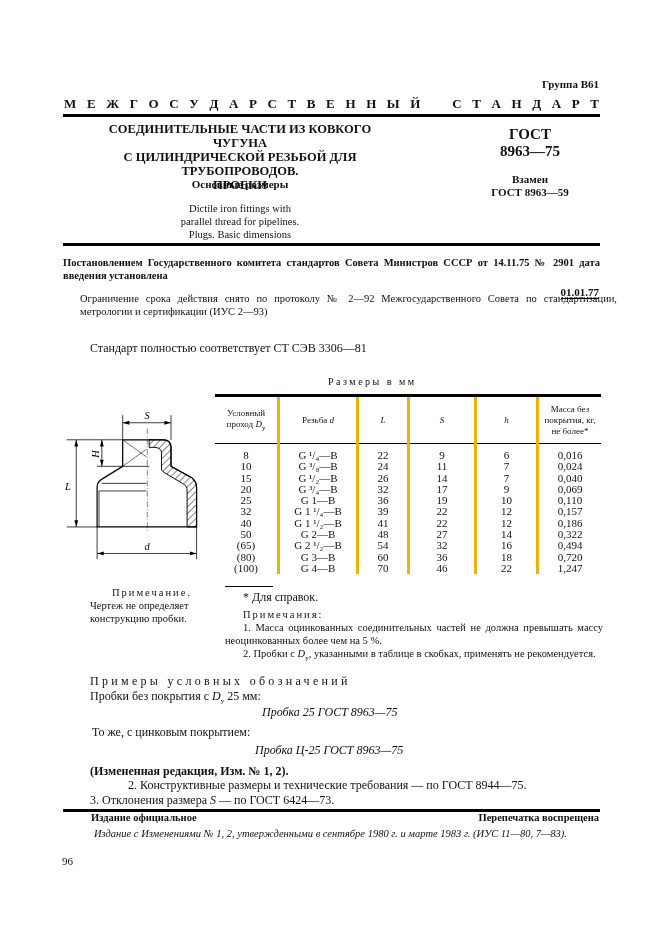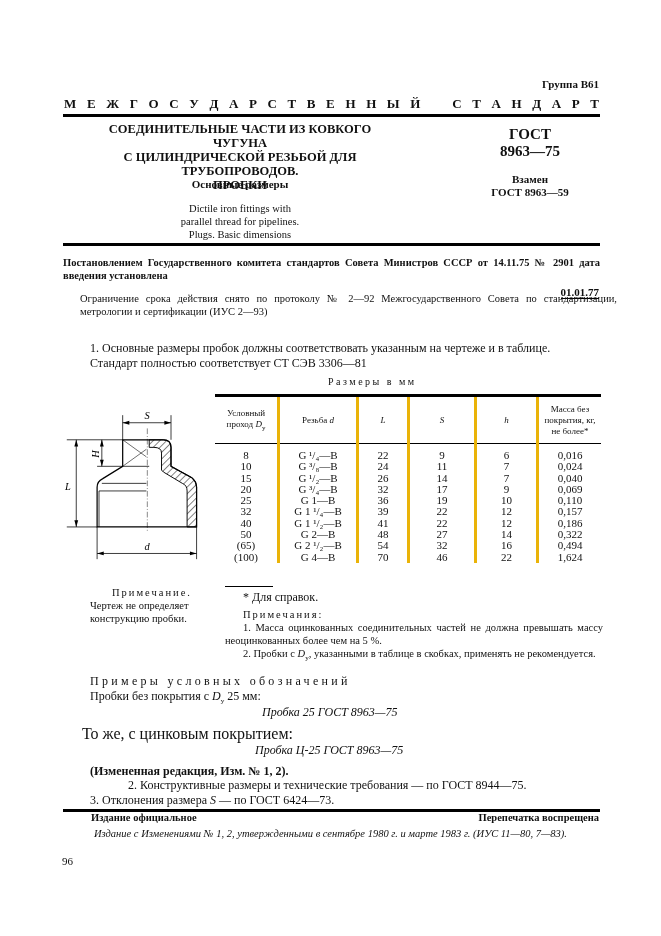--- a/index.html
+++ b/index.html
@@ -49,21 +49,21 @@
   .note-left { left: 90px; top: 586px; width: 120px; font-size: 10.5px; line-height: 13px; }
   .note-left .sp { letter-spacing: 2px; margin-top: 27px; }
   .fn-rule { left: 225px; top: 586px; width: 48px; height: 1px; background: #000; }
   .fn { left: 243px; top: 590px; font-size: 12px; }
   .notes-r { left: 225px; top: 608px; width: 378px; font-size: 10.5px; line-height: 13px; text-align: justify; }
   .notes-r .sp { letter-spacing: 2px; }
   .indent { text-indent: 18px; }
   .examples-h { left: 90px; top: 674px; font-size: 12px; letter-spacing: 3.3px; }
   .ex1 { left: 90px; top: 689px; font-size: 12px; }
   .ex1-code { left: 262px; top: 705px; font-size: 12px; font-style: italic; }
-  .ex2 { left: 82px; top: 725px; font-size: 16px; text-align: center; }
+  .ex2 { left: 92px; top: 725px; font-size: 12px; text-align: center; }
   .ex2-code { left: 255px; top: 743px; font-size: 12px; font-style: italic; }
   .amend { left: 90px; top: 764px; font-size: 12px; font-weight: bold; }
   .p2 { left: 90px; top: 778px; font-size: 12px; margin-left: 38px; }
   .p3 { left: 90px; top: 793px; font-size: 12px; }
   .official { left: 63px; top: 812px; font-size: 10.5px; font-weight: bold; margin-left: 28px; }
   .reprint { right: 62px; top: 812px; font-size: 10.5px; font-weight: bold; }
   .edition { left: 94px; top: 828px; font-size: 10.5px; font-style: italic; }
   .pagenum { left: 62px; top: 855px; font-size: 11px; }
   sub { font-size: 7px; }
 </style>
@@ -122,21 +122,20 @@
   <div>parallel thread for pipelines.</div>
   <div>Plugs. Basic dimensions</div>
 </div>
 <div class="abs rule r-thick" style="top:243px"></div>
 
 <div class="abs decree">Постановлением Государственного комитета стандартов Совета Министров СССР от 14.11.75 № 2901 дата введения установлена</div>
 <div class="abs decree-date">01.01.77</div>
 <div class="abs limit">Ограничение срока действия снято по протоколу № 2—92 Межгосударственного Совета по стандартизации, метрологии и сертификации (ИУС 2—93)</div>
 
 <div class="abs para p1">
-  <div>1. Основные размеры пробок должны соответствовать указанным на чертеже и в таблице.</div>
   <div>Стандарт полностью соответствует СТ СЭВ 3306—81</div>
 </div>
 <div class="abs sized">Размеры в мм</div>
 
 <svg class="abs drawing" viewBox="0 0 160 190" xmlns="http://www.w3.org/2000/svg">
   <defs>
     <pattern id="hatch" width="5" height="5" patternUnits="userSpaceOnUse" patternTransform="rotate(45)">
       <line x1="0" y1="0" x2="0" y2="5" stroke="#000" stroke-width="1"></line>
     </pattern>
   </defs>
@@ -271,26 +270,34 @@
       </tr>
       <tr>
         <td>(65)</td>
         <td>G 2 ¹/₂—B</td>
         <td>54</td>
         <td>32</td>
         <td>16</td>
         <td>0,494</td>
       </tr>
       <tr>
+        <td>(80)</td>
+        <td>G 3—B</td>
+        <td>60</td>
+        <td>36</td>
+        <td>18</td>
+        <td>0,720</td>
+      </tr>
+      <tr>
         <td>(100)</td>
         <td>G 4—B</td>
         <td>70</td>
         <td>46</td>
         <td>22</td>
-        <td>1,624</td>
+        <td>1,247</td>
       </tr>
     </tbody>
 </table>
 
 <div class="abs note-left">
   <span style="display:inline-block;width:22px"></span><span class="sp">Примечание.</span>
   <span>Чертеж не определяет конструкцию пробки.</span>
 </div>
 <div class="abs fn-rule"></div>
 <div class="abs fn">* Для справок.</div>

